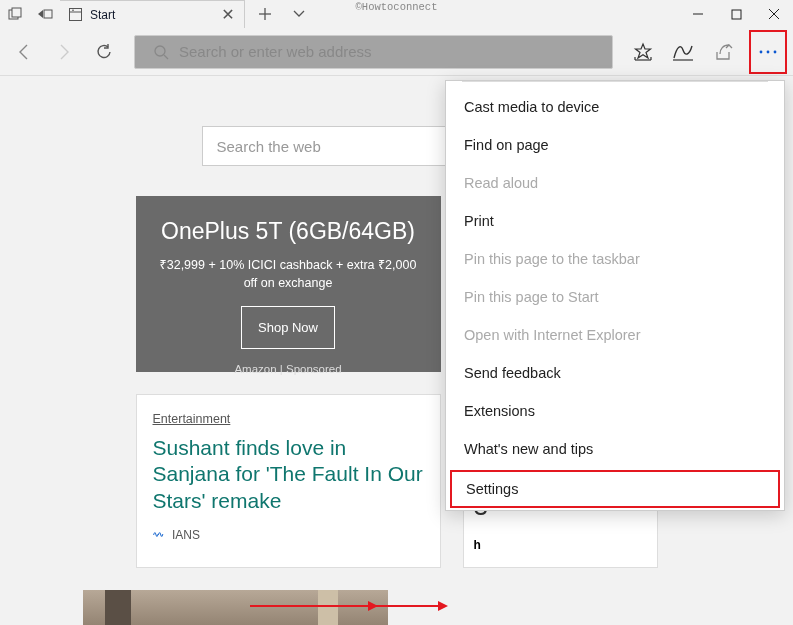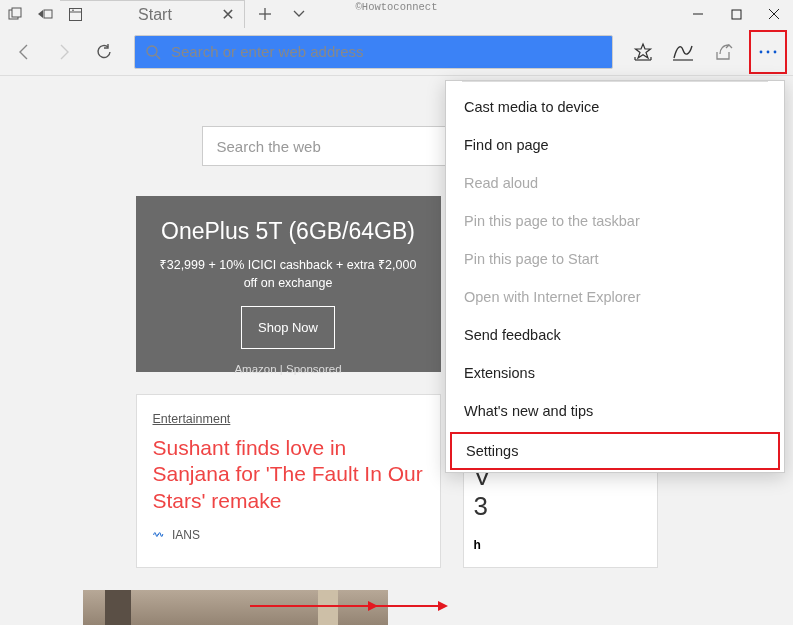--- a/index.html
+++ b/index.html
@@ -4,53 +4,53 @@
 <style>
   * { box-sizing: border-box; margin: 0; padding: 0; font-family: "Segoe UI", Arial, sans-serif; }
   body { width: 793px; height: 625px; background: #f2f2f2; overflow: hidden; position: relative; }
 
   
   .titlebar { height: 28px; background: #f2f2f2; display: flex; align-items: stretch; position: relative; }
   .titlebar .left-controls { display: flex; align-items: center; gap: 0; }
   .titlebar .sysbtn { width: 30px; height: 28px; display: flex; align-items: center; justify-content: center; color: #444; }
   .tab { display: flex; align-items: center; background: #f2f2f2; border-top: 1px solid #ccc; border-right: 1px solid #ccc; padding: 0 8px; height: 28px; min-width: 185px; position: relative; }
   .tab-icon { width: 14px; height: 14px; margin-right: 8px; display:flex; align-items:center; justify-content:center;}
-  .tab-title { font-size: 16px; color: #737373; flex: 1; text-align: center; }
+  .tab-title { font-size: 12px; color: #0f172a; flex: 1; }
   .tab-close { width: 16px; text-align: center; color: #555; }
   .tab-actions { display: flex; align-items: center; padding-left: 6px; gap: 6px; }
   .newtab-plus, .newtab-caret { width: 28px; height: 28px; display: flex; align-items: center; justify-content: center; color: #555; }
   .watermark { position: absolute; left: 50%; top: 1px; transform: translateX(-50%); font-size: 10.5px; color: #888; font-family: Courier, monospace; }
   .win-controls { position: absolute; right: 0; top: 0; display: flex; }
   .win-btn { width: 38px; height: 28px; display: flex; align-items: center; justify-content: center; color: #222; }
 
   
   .toolbar { height: 48px; display: flex; align-items: center; padding: 0 6px; gap: 4px; border-bottom: 1px solid #ddd; }
   .tool-btn { width: 36px; height: 36px; display: flex; align-items: center; justify-content: center; border-radius: 2px; color: #555; }
-  .addressbar { flex: 1; height: 34px; background: #3b82f6; border: 1px solid #ccc; border-radius: 2px; display: flex; align-items: center; padding: 0 10px; margin: 0 8px; }
+  .addressbar { flex: 1; height: 34px; background: #a3a3a3; border: 1px solid #ccc; border-radius: 2px; display: flex; align-items: center; padding: 0 18px; margin: 0 8px; }
   .addr-icon { color: #888; margin-right: 10px; }
   .addr-input { border: none; outline: none; flex: 1; font-size: 15px; color: #333; background: transparent; }
   .addr-input::placeholder { color: #888; }
   .more-btn-highlight { border: 2px solid #e41820; width: 38px; height: 44px; display:flex; align-items:center; justify-content:center; color:#0b57d0; margin-left: 4px; }
 
   
   .page { position: relative; padding-top: 40px; height: calc(625px - 28px - 48px); }
   .web-search { width: 390px; height: 40px; margin: 10px auto 30px; background: #fff; border: 1px solid #ccc; padding: 0 14px; display: flex; align-items: center; }
   .web-search input { border: none; outline: none; font-size: 15px; color: #555; width: 100%; }
   .web-search input::placeholder { color: #999; }
 
   .feed-row { display: flex; gap: 22px; justify-content: center; margin-bottom: 22px; padding: 0 20px;}
   .card { background: #fff; border: 1px solid #ddd; width: 305px; }
   .ad-card { background: #6a6a6a; color: #fff; text-align: center; padding: 22px 20px; width: 305px; height: 176px;}
   .ad-title { font-size: 23px; font-weight: 300; margin-bottom: 12px; }
   .ad-sub { font-size: 12.5px; line-height: 1.4; margin-bottom: 14px; }
   .ad-btn { display: inline-block; border: 1px solid #fff; padding: 13px 16px; font-size: 13px; }
   .ad-foot { font-size: 11.5px; margin-top: 14px; color: #ddd;}
   .news-card { padding: 14px 16px 16px; }
   .news-cat { font-size: 12.5px; color: #555; text-decoration: underline; }
-  .news-title { font-size: 21px; font-weight: 400; color: #ef4444; margin-top: 8px; line-height: 1.25; }
+  .news-title { font-size: 21px; font-weight: 400; color: #0f766e; margin-top: 8px; line-height: 1.25; }
   .news-src { margin-top: 14px; font-size: 12px; color: #555; display:flex; align-items:center; gap:10px;}
   .news-src-icon { color: #1f6bd0; letter-spacing: -2px; font-size: 8px; font-weight:bold; font-family: monospace;}
   .side-card { width: 195px; overflow: hidden; }
   .side-card .cat-strip { background:#fff; padding:6px 10px; border-bottom:1px solid #eee; font-size:12px; color:#555;}
   .side-card .body { padding: 10px; font-size: 26px; font-weight:300; color:#333;}
   .side-card .src-strip { background:#1f3b6e; height:20px; margin-top:8px;}
 
   .bottom-img { width: 305px; height: 40px; background: linear-gradient(#b7a897, #8f7f6e); margin-left: 83px; position: relative; overflow: hidden;}
   .bottom-img::before { content:""; position:absolute; left:22px; top:0; width:26px; height:100%; background:#5a4f45;}
   .bottom-img::after { content:""; position:absolute; right:50px; top:0; width:20px; height:100%; background:#cdbfa7;}
@@ -233,20 +233,21 @@
   <div class="arrow-vert"></div>
   <div class="arrow-horiz"></div>
   <div class="arrow-horiz-2"></div>
 </div>
 
 <div class="menu">
   <div class="sep"></div>
   <div class="menu-item">Cast media to device</div>
   <div class="menu-item">Find on page</div>
   <div class="menu-item disabled">Read aloud</div>
+  <div class="menu-item">Print</div>
   <div class="menu-item disabled">Pin this page to the taskbar</div>
   <div class="menu-item disabled">Pin this page to Start</div>
   <div class="menu-item disabled">Open with Internet Explorer</div>
   <div class="menu-item">Send feedback</div>
   <div class="menu-item">Extensions</div>
   <div class="menu-item">What's new and tips</div>
   <div class="menu-item highlight">Settings</div>
 </div>
 
 </body></html>

